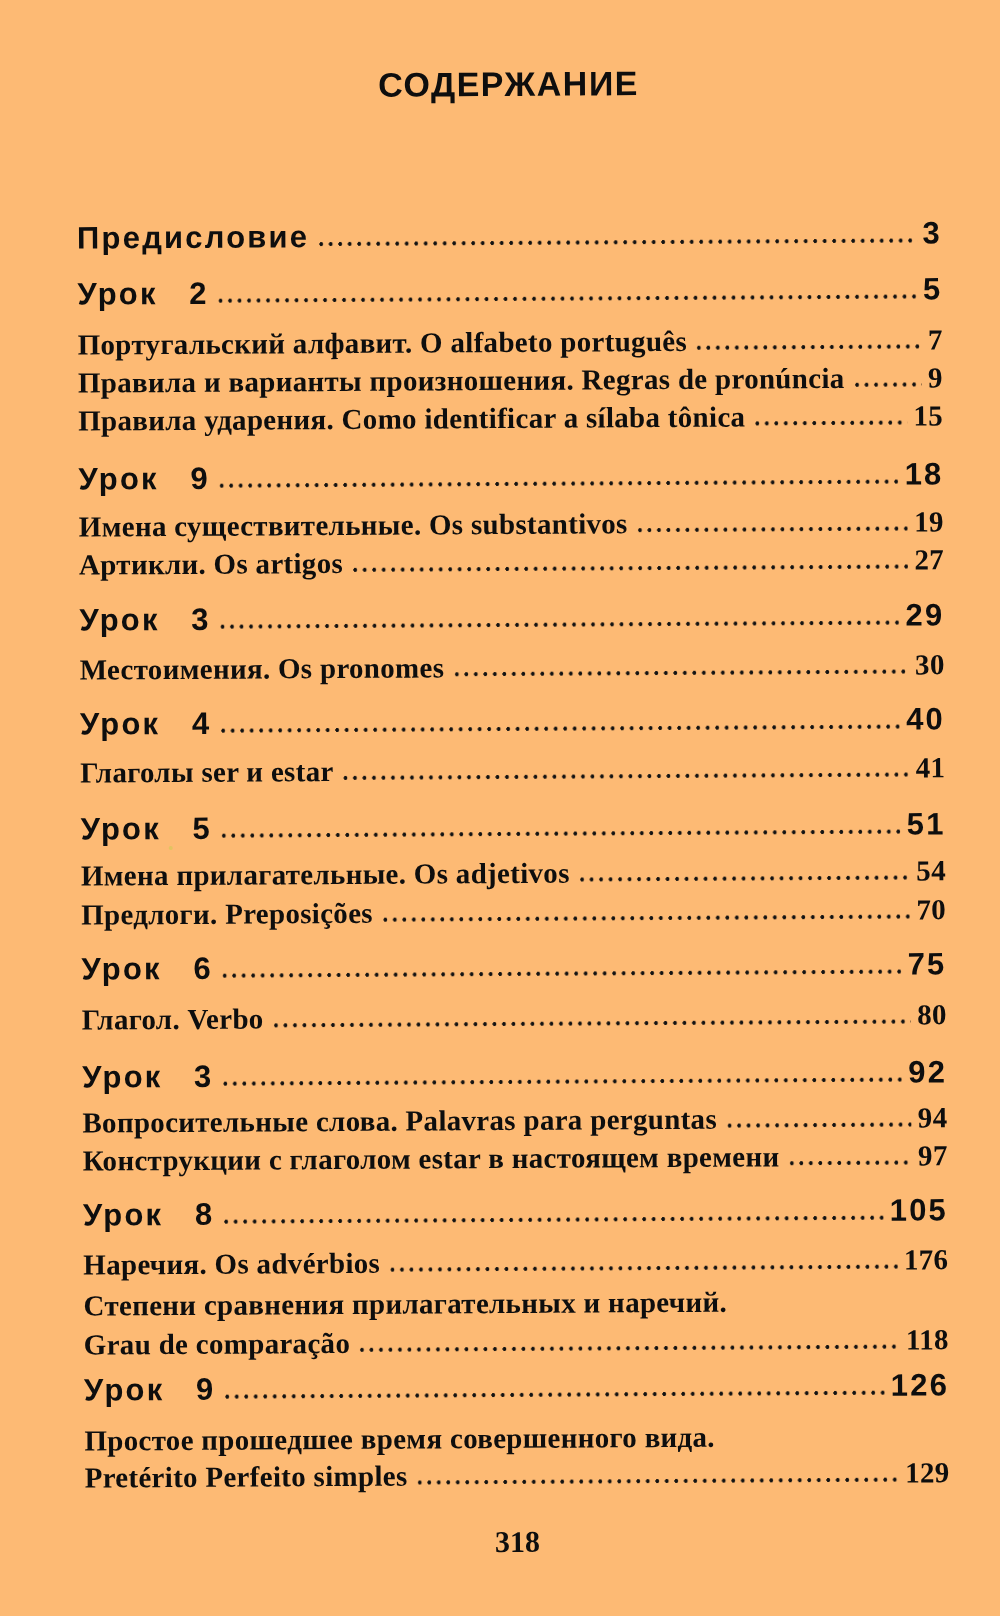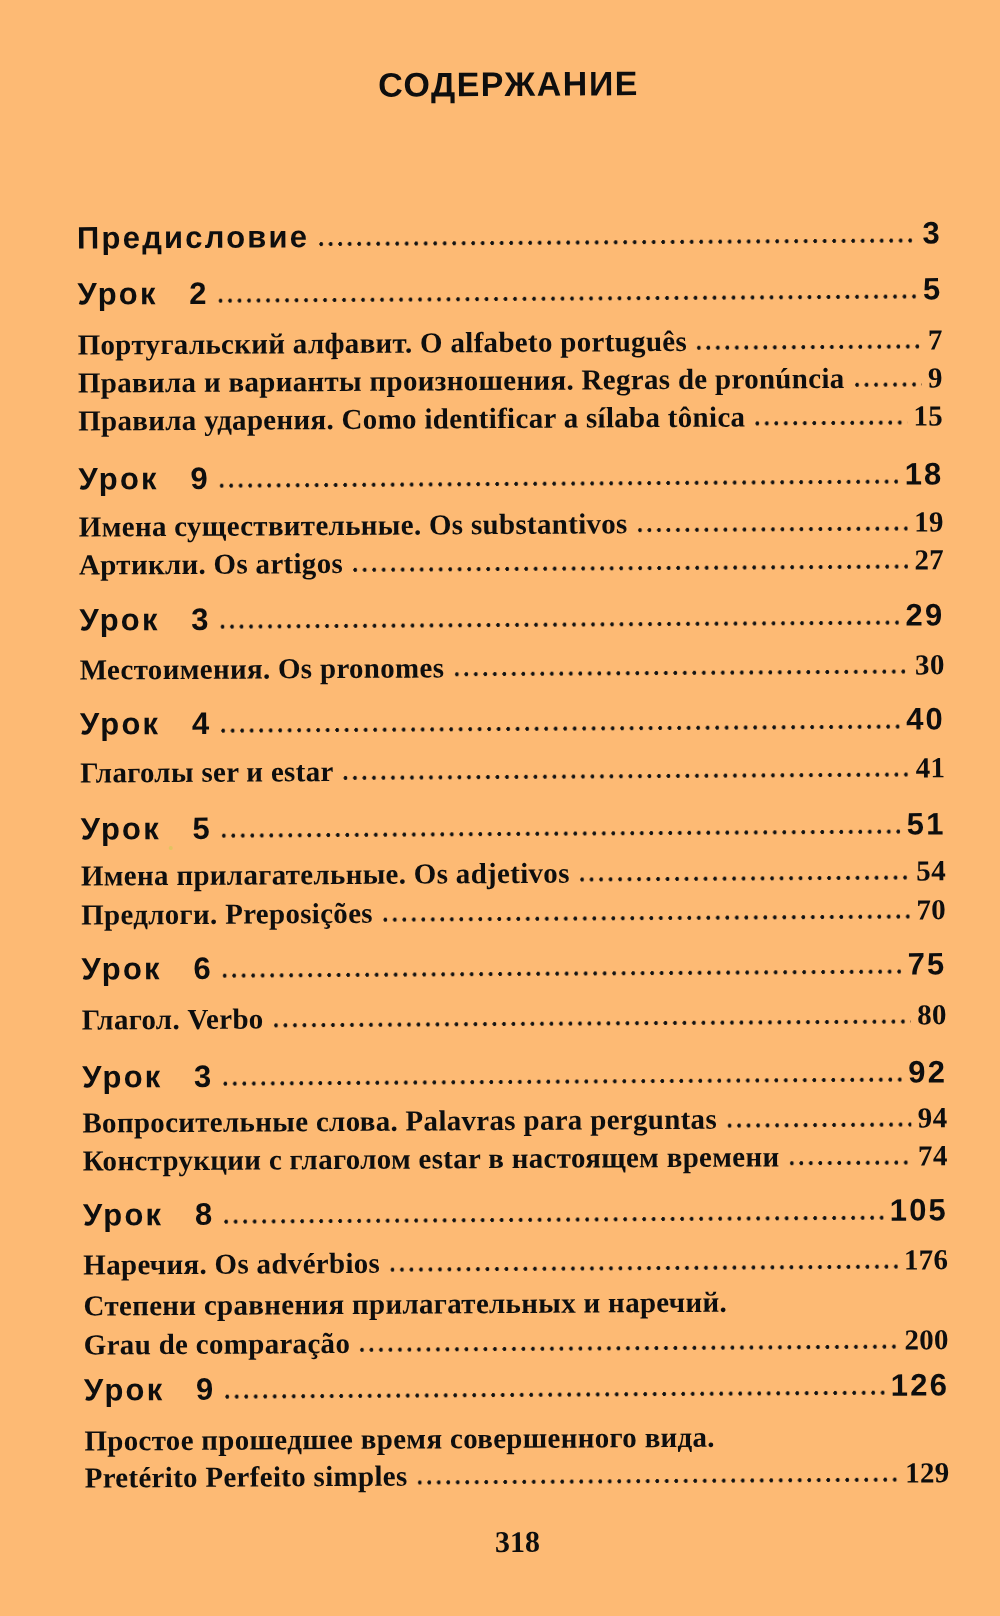--- a/index.html
+++ b/index.html
@@ -214,21 +214,21 @@
 
     <div class="row serif r18">
       <span class="label">Вопросительные слова. Palavras para perguntas</span>
       <span class="dots"></span>
       <span class="num">94</span>
     </div>
 
     <div class="row serif r19">
       <span class="label">Конструкции с глаголом estar в настоящем времени</span>
       <span class="dots"></span>
-      <span class="num">74</span>
+      <span class="num">97</span>
     </div>
 
     <div class="row sans r20">
       <span class="label">Урок  8</span>
       <span class="dots"></span>
       <span class="num">105</span>
     </div>
 
     <div class="row serif r21">
       <span class="label">Наречия. Os advérbios</span>
@@ -236,21 +236,21 @@
       <span class="num">176</span>
     </div>
 
     <div class="row serif r22">
       <span class="label">Степени сравнения прилагательных и наречий.</span>
     </div>
 
     <div class="row serif r23">
       <span class="label">Grau de comparação</span>
       <span class="dots"></span>
-      <span class="num">200</span>
+      <span class="num">118</span>
     </div>
 
     <div class="row sans r24">
       <span class="label">Урок  9</span>
       <span class="dots"></span>
       <span class="num">126</span>
     </div>
 
     <div class="row serif r25">
       <span class="label">Простое прошедшее время совершенного вида.</span>

